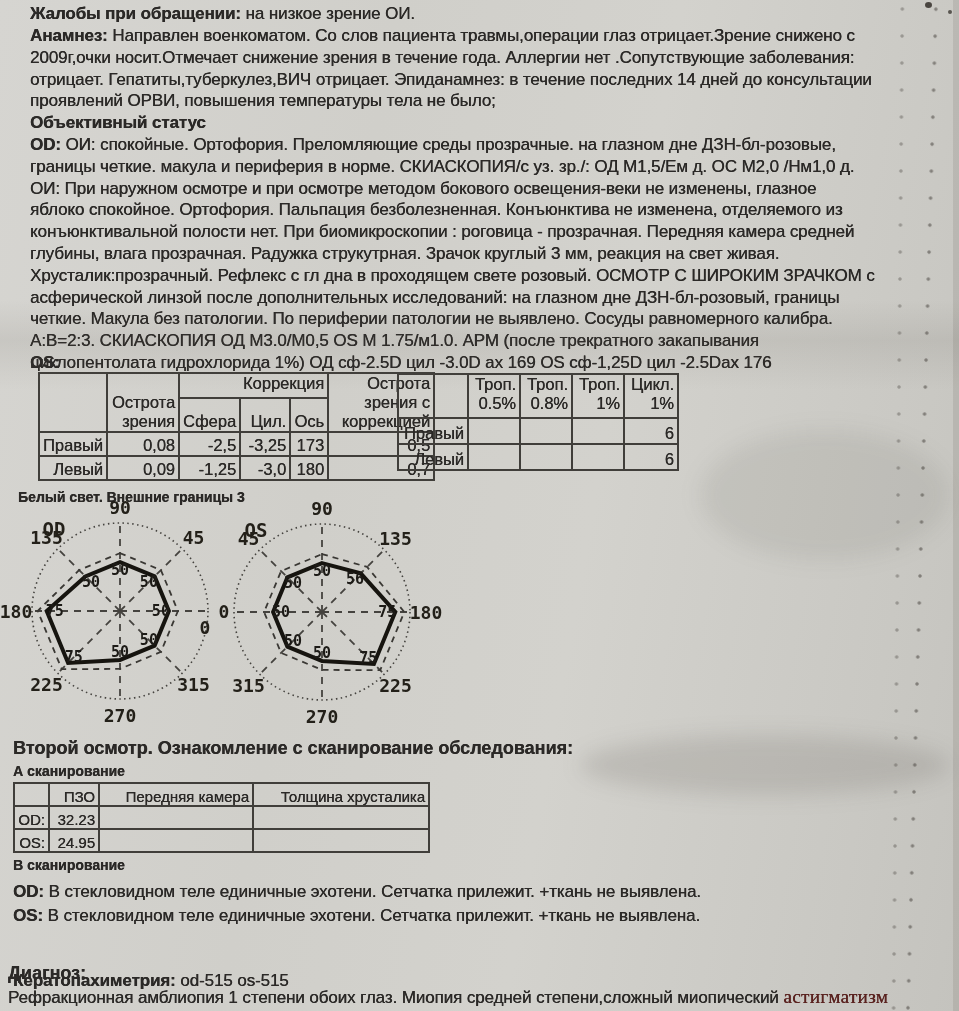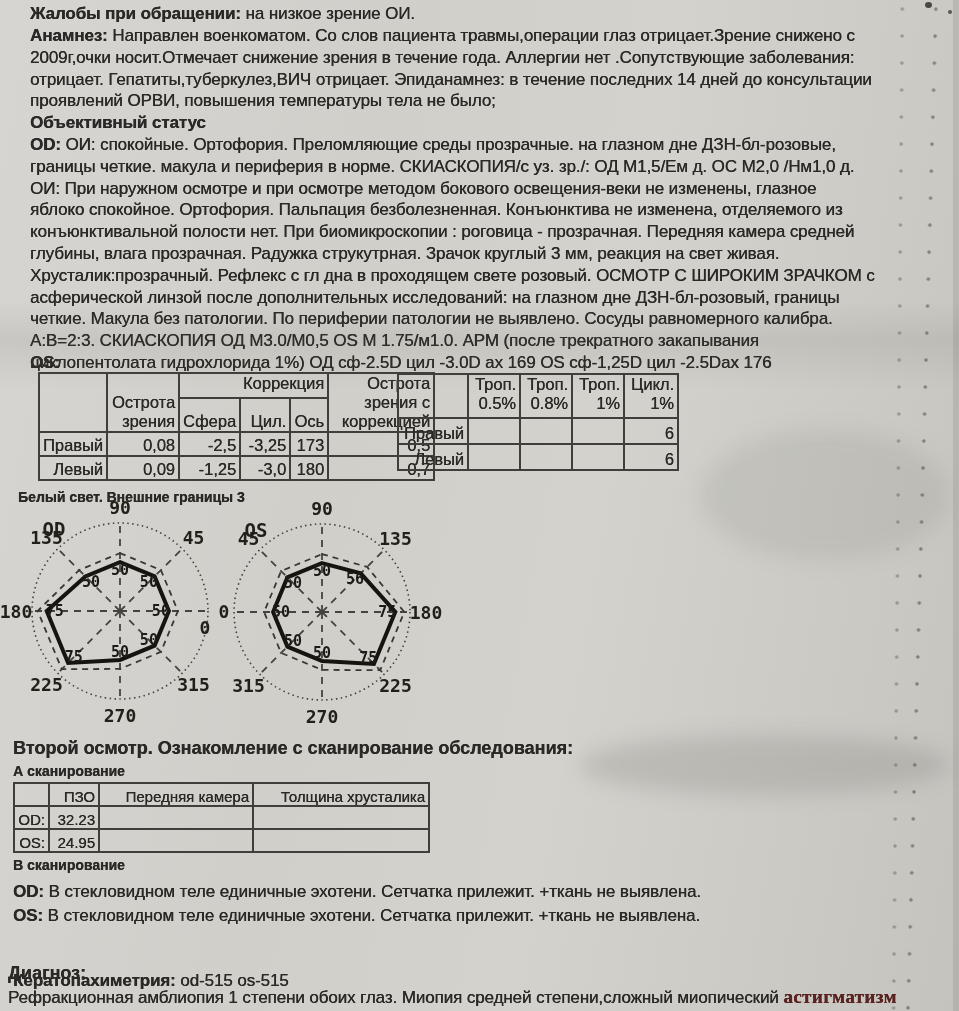--- a/index.html
+++ b/index.html
@@ -19,21 +19,21 @@
   table.tbl td.pre{white-space:pre-line;vertical-align:top;line-height:19px;}
   
   #perimetry-svg{position:absolute;left:0;top:495px;}
   .p-circ{fill:none;stroke:#45433f;stroke-width:1.6;stroke-dasharray:1.5 3.4;}
   .p-spoke{stroke:#45433f;stroke-width:1.8;stroke-dasharray:7 6;}
   .p-norm{fill:none;stroke:#3a3834;stroke-width:1.8;stroke-dasharray:6 5;}
   .p-solid{fill:none;stroke:#16140f;stroke-width:4;stroke-linejoin:miter;}
   .p-val{font:bold 15px "DejaVu Sans Mono",monospace;fill:#1d1b17;}
   .p-ang{font:bold 18px "DejaVu Sans Mono",monospace;fill:#232019;}
   .p-eye{font:bold 19px "DejaVu Sans Mono",monospace;fill:#232019;}
-  .diag-hl{font-family:"Liberation Serif","DejaVu Serif",serif;font-weight:700;
+  .diag-hl{font-family:"Liberation Serif","DejaVu Serif",serif;font-weight:400;
            color:#5a2320;font-size:19px;letter-spacing:0.4px;}
   
   .overlay{position:absolute;pointer-events:none;}
   .dots{top:0;height:1011px;width:10px;opacity:.65;
         background-image:radial-gradient(circle at 5px 9px,rgba(55,50,45,.75) 1.2px,rgba(55,50,45,0) 2.2px);
         background-size:10px 27px;}
   .smudge{border-radius:50%;filter:blur(10px);}
 </style>
 </head>
 <body>

